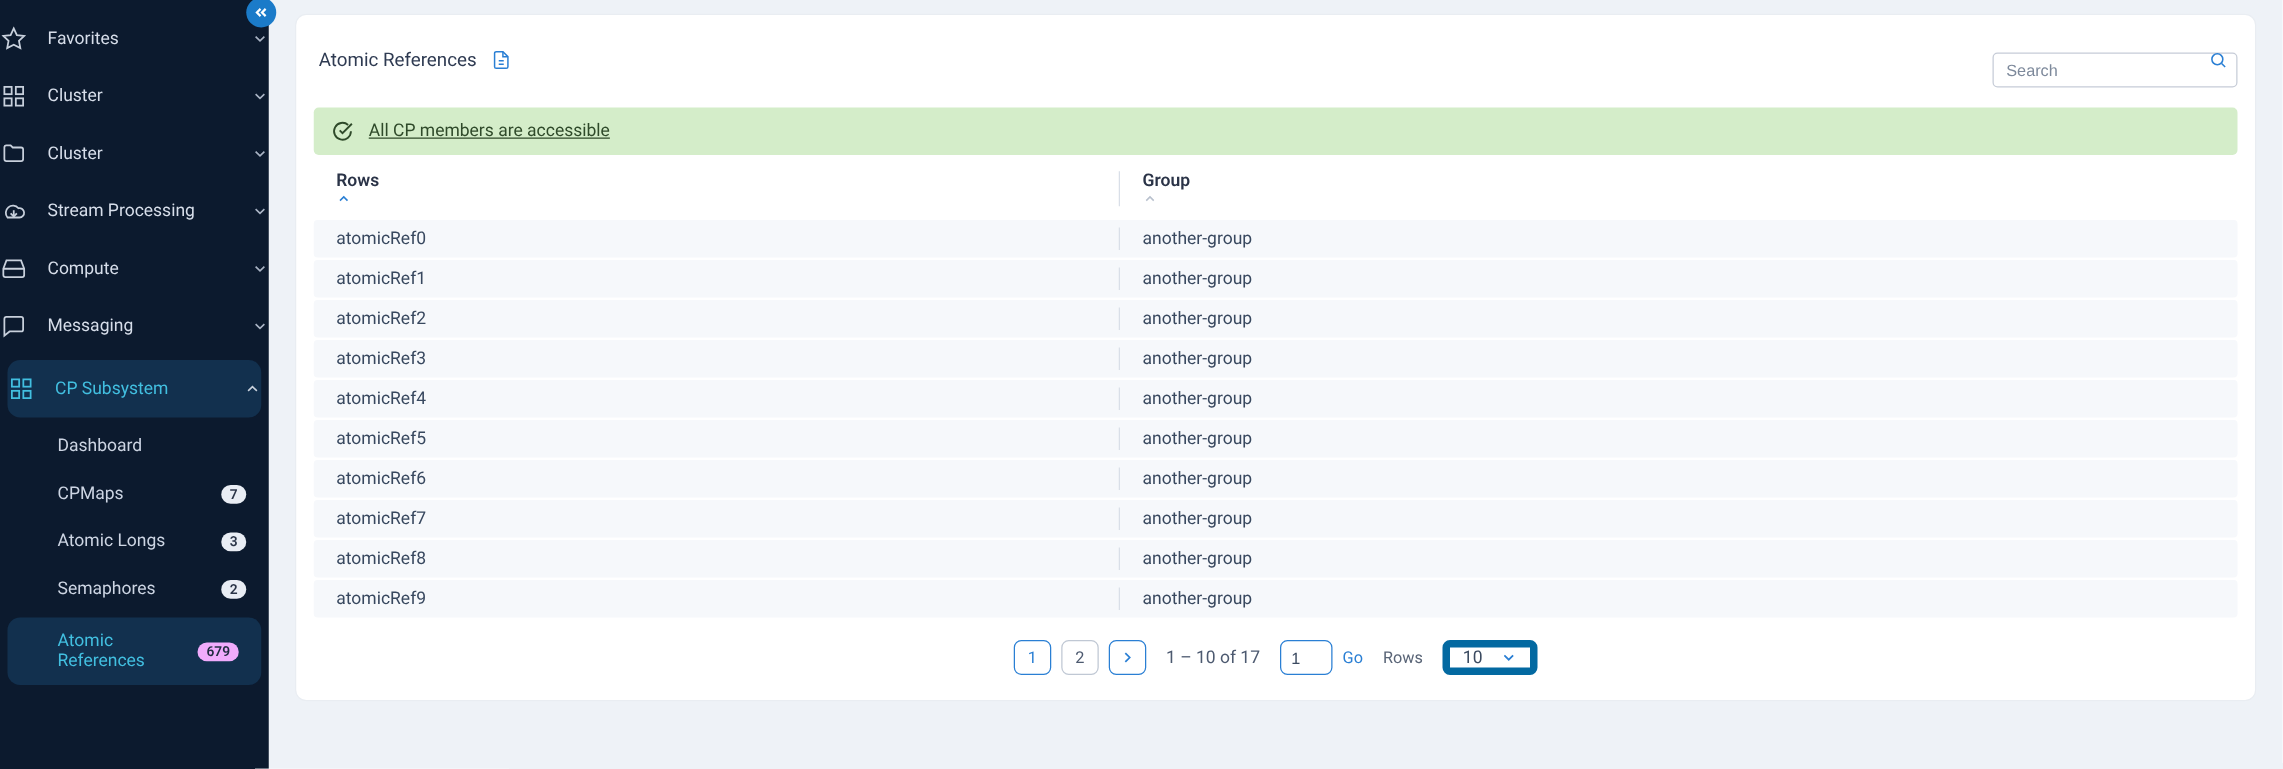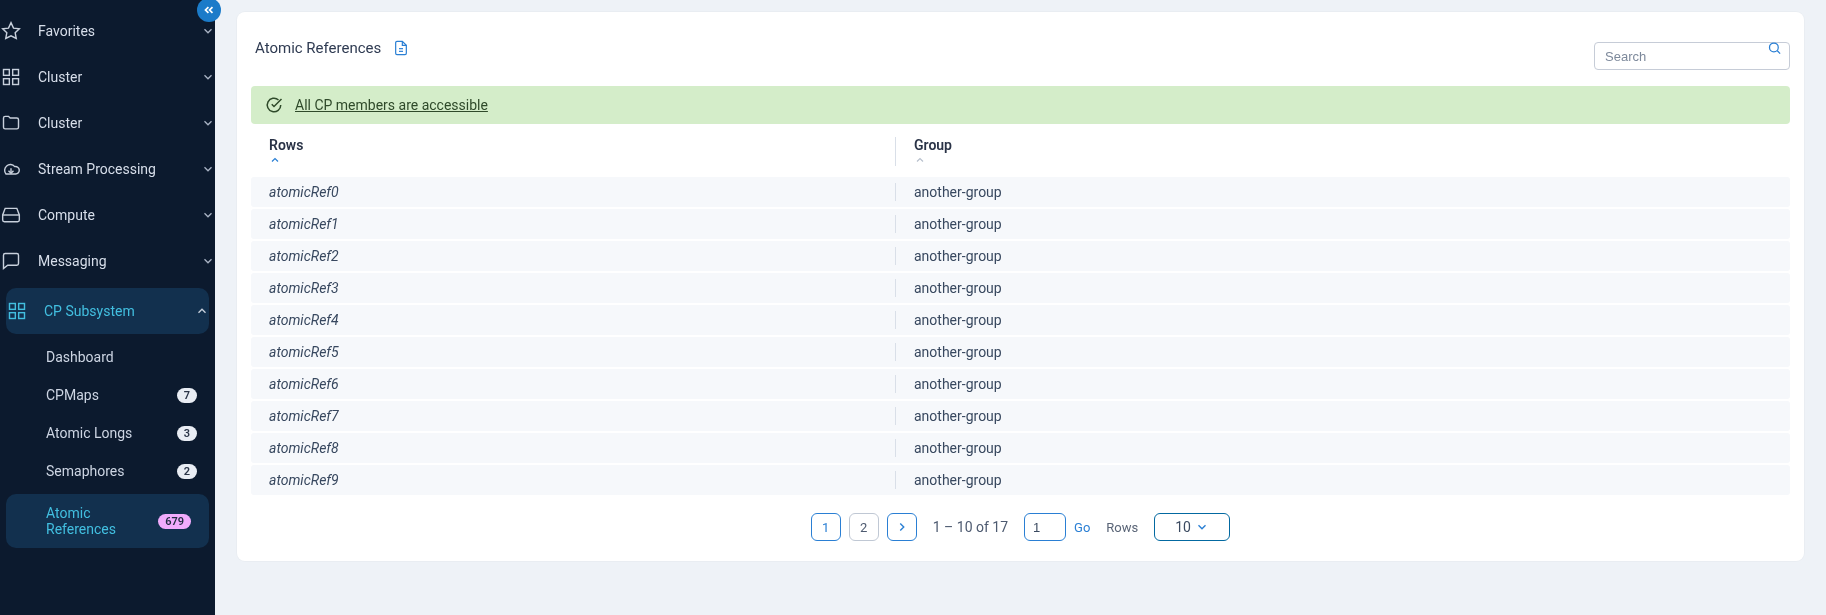--- a/index.html
+++ b/index.html
@@ -157,21 +157,21 @@
     table.data thead th.col-name::after, table.data tbody td.cell-name::after {
       content:"";
       position:absolute; right:0; top:20%; height:60%; width:1px; background:#d9dfe8;
     }
     table.data tbody td {
       padding: 7px 18px;
       background: #f6f8fb;
       color: #38485f;
       position: relative;
     }
-    table.data tbody tr td:first-child { border-top-left-radius:3px; border-bottom-left-radius:3px;font-style:italic; }
+    table.data tbody tr td:first-child { border-top-left-radius:3px; border-bottom-left-radius:3px; }
     table.data tbody tr td:last-child  { border-top-right-radius:3px; border-bottom-right-radius:3px; }
 
     .pager {
       display:flex; align-items:center; justify-content:center; gap:16px;
       margin-top: 16px;
       color:#4d5a70;
     }
     .pg-btn {
       border:1px solid #c0c8d4; background:#fff; color:#4d5a70;
       border-radius:6px; width:30px; height:28px; display:flex; align-items:center; justify-content:center;
@@ -179,22 +179,22 @@
     }
     .pg-btn.active { border-color:#2a7fd4; color:#2a7fd4; }
     .pg-btn.arrow { color:#2a7fd4; border-color:#2a7fd4; }
     .pg-input {
       width:42px; height:28px; border:1px solid #2a7fd4; border-radius:6px; text-align:left; padding:0 8px;
       color:#3b4a60; font-size:13px;
     }
     .go-link { color:#2a7fd4; cursor:pointer; font-size:13px; }
     .rows-label { font-size:13px; color:#5a6577; }
     .rows-select {
-      border:1px solid #0369a1; border-radius:6px; height:28px; width:76px;
-      display:flex; align-items:center; justify-content:space-between; padding:0 20px;
+      border:6px solid #0369a1; border-radius:6px; height:28px; width:76px;
+      display:flex; align-items:center; justify-content:space-between; padding:0 10px;
       color:#3b4a60; cursor:pointer;
     }
     .rows-select .chev-down { color:#2a7fd4; }
 
     svg { display:block; }
   </style>
 </head>
 <body>
 
 <nav class="sidebar">

